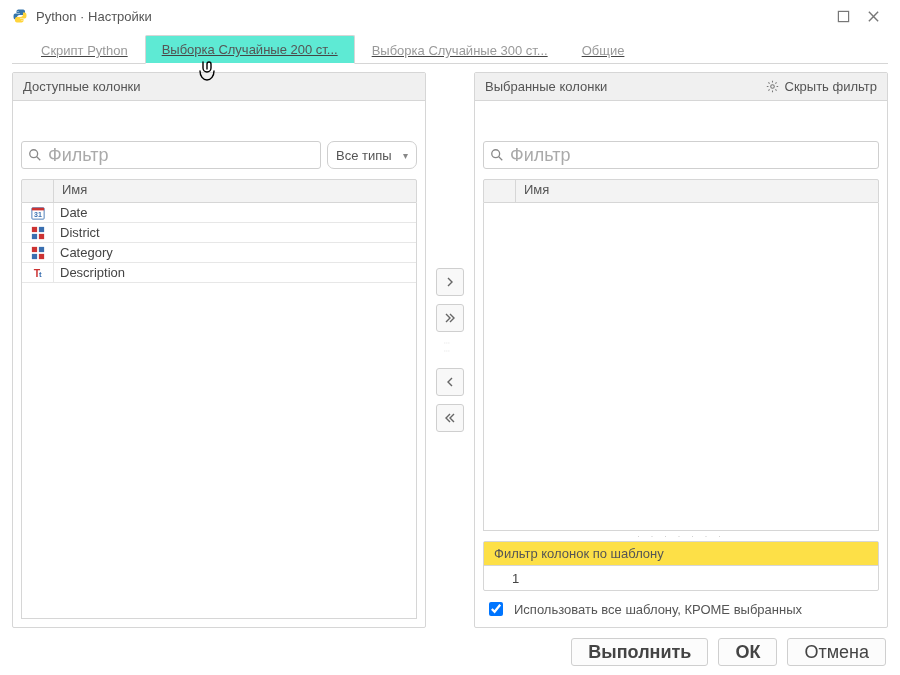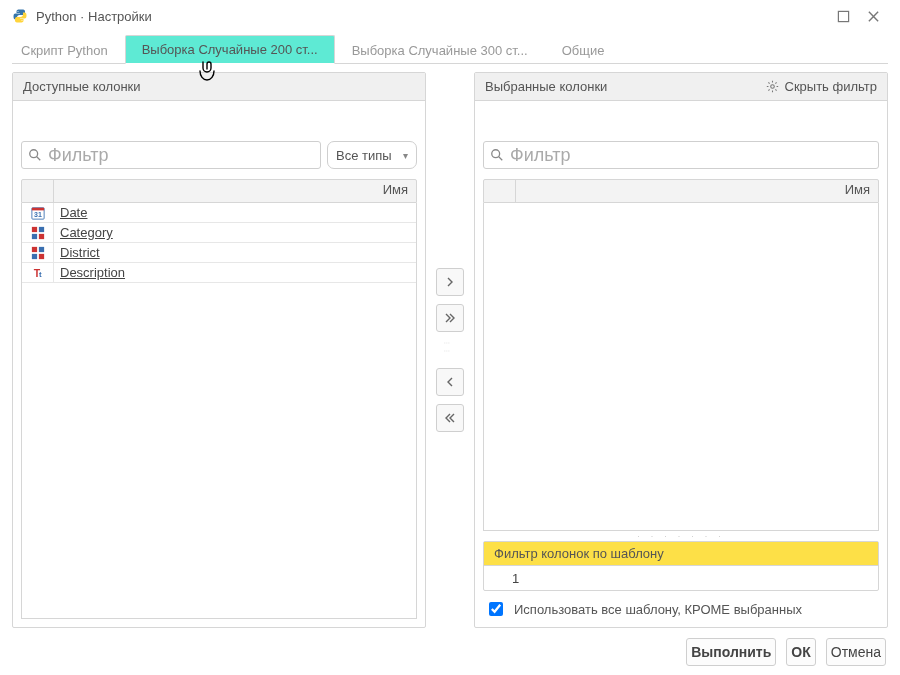--- a/index.html
+++ b/index.html
@@ -7,21 +7,21 @@
   .win { width:900px; height:675px; background:#fff; position:relative; color:#444; font-size:13px; }
 
   
   .titlebar { height:32px; display:flex; align-items:center; padding:0 12px; }
   .titlebar .logo { width:18px; display:flex; align-items:center; }
   .titlebar .title { margin-left:6px; color:#555; font-size:13px; }
   .titlebar .spacer { flex:1; }
   .titlebar .winctrl { width:30px; height:30px; display:flex; align-items:center; justify-content:center; color:#666; }
 
   
-  .tabs { display:flex; align-items:flex-end; padding:0 4px; height:32px; }
+  .tabs { display:flex; align-items:flex-end; padding:0 24px; height:32px;text-decoration:underline; }
   .tab { padding:6px 16px; color:#999; border:1px solid transparent; border-bottom:none; font-size:13px; position:relative; cursor:default;}
   .tab.active { color:#555; border:1px solid #d6d6d6; border-bottom:1px solid #fff; background:#5eead4; border-radius:2px 2px 0 0; z-index:2;}
   .tabline { border-top:1px solid #d6d6d6; margin:0 12px; margin-top:-1px; }
 
   .cursor { position:absolute; left:197px; top:60px; pointer-events:none; z-index:50; }
 
   
   .content { display:flex; padding:8px 12px 0 12px; height:calc(100% - 32px - 32px - 1px - 46px); gap:0; }
   .panel { flex:1; border:1px solid #d6d6d6; border-radius:2px; display:flex; flex-direction:column; min-width:0;gap:32px; }
   .panel-header { background:#f0f0f0; border-bottom:1px solid #d6d6d6; padding:6px 10px; display:flex; align-items:center; color:#555; }
@@ -32,23 +32,23 @@
 
   .filter-row { display:flex; gap:6px; align-items:stretch; }
   .filter-input { flex:1; position:relative; }
   .filter-input input { width:100%; height:28px; border:1px solid #cfcfcf; border-radius:3px; padding:0 8px 0 26px; font-size:18px; color:#555; outline:none; }
   .filter-input .mag { position:absolute; left:7px; top:50%; transform:translateY(-50%); color:#888; font-size:13px; }
   .typesel { width:90px; height:28px; border:1px solid #cfcfcf; border-radius:7px; display:flex; align-items:center; justify-content:space-between; padding:0 8px; color:#555; font-size:13px; background:#fff; }
   .typesel .cdown { color:#888; font-size:10px; }
 
   .listhead { display:flex; background:#f3f3f3; border:1px solid #d6d6d6; border-radius:2px 2px 0 0; margin-top:10px; }
   .listhead .colicon { width:32px; border-right:1px solid #d6d6d6; height:22px; }
-  .listhead .colname { flex:1; padding:2px 8px; color:#555; font-size:13px;text-align:right; }
-
-  .listbody { border:1px solid #d6d6d6; border-top:none; flex:1; overflow:auto; background:#fff;text-decoration:underline; }
+  .listhead .colname { flex:1; padding:2px 8px; color:#555; font-size:13px; }
+
+  .listbody { border:1px solid #d6d6d6; border-top:none; flex:1; overflow:auto; background:#fff; }
   .row { display:flex; align-items:center; border-bottom:1px solid #e7e7e7; height:20px; }
   .row .icell { width:32px; display:flex; align-items:center; justify-content:center; border-right:1px solid #e7e7e7; height:100%; }
   .row .ncell { flex:1; padding:0 6px; color:#444; font-size:13px; }
 
   
   .midcol { width:48px; display:flex; flex-direction:column; align-items:center; justify-content:center; gap:8px; }
   .midcol .grip { width:10px; height:20px; color:#bbb; font-size:6px; letter-spacing:2px; line-height:3px; writing-mode:vertical-lr; }
   .movebtn { width:28px; height:28px; border:1px solid #cfcfcf; border-radius:3px; background:#f8f8f8; display:flex; align-items:center; justify-content:center; color:#666; font-size:12px; }
 
   
@@ -57,21 +57,21 @@
   .splitdots { text-align:center; color:#ccc; letter-spacing:4px; font-size:9px; height:10px; }
   .patbox { border:1px solid #d6d6d6; border-radius:2px; }
   .patbox .patlbl { background:#fde047; padding:4px 10px; border-bottom:1px solid #d6d6d6; color:#555;}
   .patval { padding-left:28px; color:#444; font-size:13px; height:24px; display:flex; align-items:center;}
 
   .chkrow { display:flex; align-items:center; gap:8px; padding:8px 2px 0 2px; color:#555; }
   .chkrow input { width:14px; height:14px; }
 
   
   .footer { position:absolute; bottom:0; left:0; right:0; height:46px; display:flex; align-items:center; justify-content:flex-end; gap:10px; padding:0 14px; }
-  .btn { height:28px; border:1px solid #cfcfcf; border-radius:3px; background:#fcfcfc; padding:0 4px; display:flex; align-items:center; color:#444; font-size:14px; }
+  .btn { height:28px; border:1px solid #cfcfcf; border-radius:3px; background:#fcfcfc; padding:0 16px; display:flex; align-items:center; color:#444; font-size:18px; }
   .btn.bold { font-weight:600; }
 
   input::placeholder { color:#aaa; }
 
   .icon12 { width:14px; height:14px; }
   svg { display:block; }
 </style>
 </head>
 <body>
 
@@ -153,32 +153,32 @@
           </div>
           <div class="row">
             <div class="icell">
               <svg width="14" height="14" viewBox="0 0 16 16">
                   <rect x="1" y="1" width="6" height="6" fill="#c33"></rect>
                   <rect x="9" y="1" width="6" height="6" fill="#3a6fb0"></rect>
                   <rect x="1" y="9" width="6" height="6" fill="#3a6fb0"></rect>
                   <rect x="9" y="9" width="6" height="6" fill="#c33"></rect>
                 </svg>
             </div>
-            <div class="ncell">Category</div>
+            <div class="ncell">District</div>
           </div>
           <div class="row">
             <div class="icell">
               <svg width="14" height="14" viewBox="0 0 16 16">
                   <rect x="1" y="1" width="6" height="6" fill="#c33"></rect>
                   <rect x="9" y="1" width="6" height="6" fill="#3a6fb0"></rect>
                   <rect x="1" y="9" width="6" height="6" fill="#3a6fb0"></rect>
                   <rect x="9" y="9" width="6" height="6" fill="#c33"></rect>
                 </svg>
             </div>
-            <div class="ncell">District</div>
+            <div class="ncell">Category</div>
           </div>
           <div class="row">
             <div class="icell">
               <svg width="14" height="14" viewBox="0 0 16 16">
                   <text x="3" y="12" font-size="12" font-weight="700" fill="#c33">T</text>
                   <text x="9" y="13" font-size="9" font-weight="700" fill="#3a6fb0">t</text>
                 </svg>
             </div>
             <div class="ncell">Description</div>
           </div>

